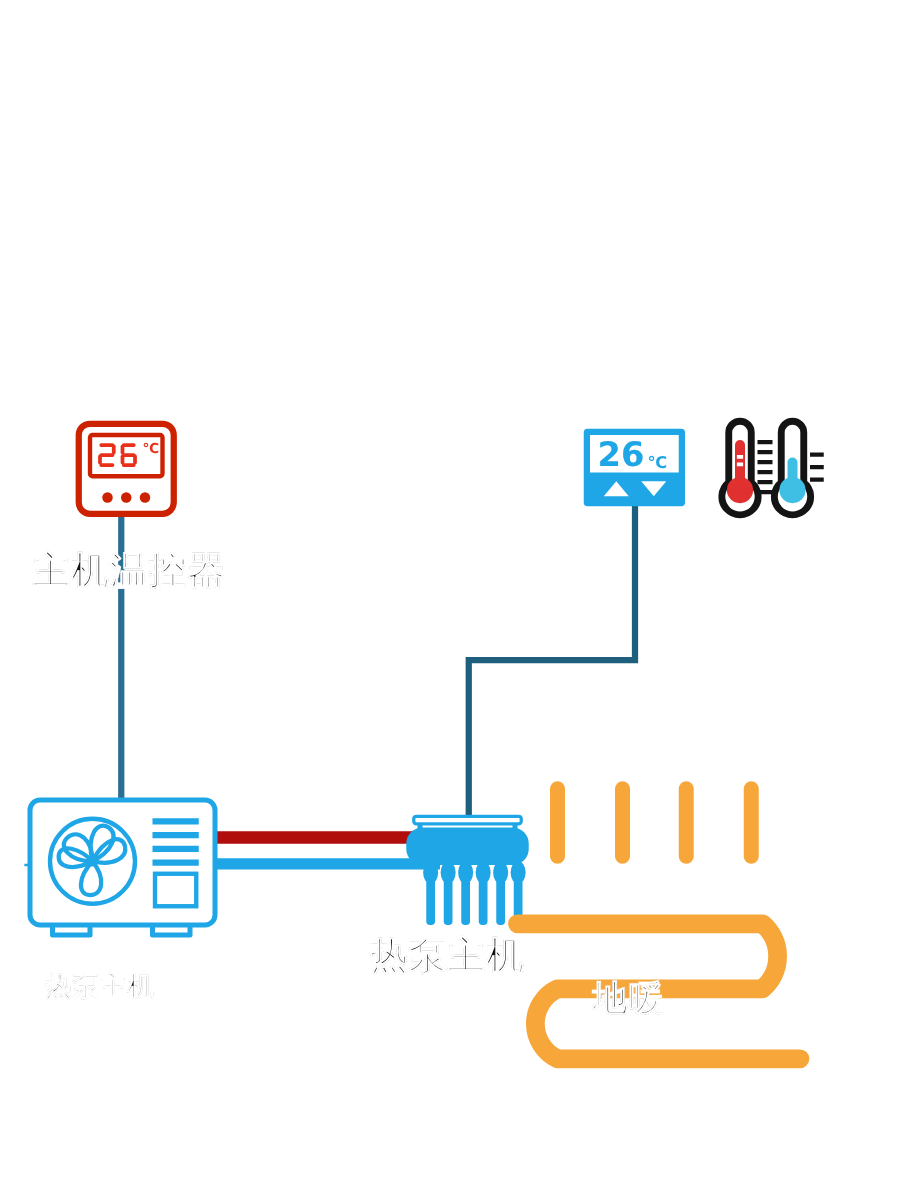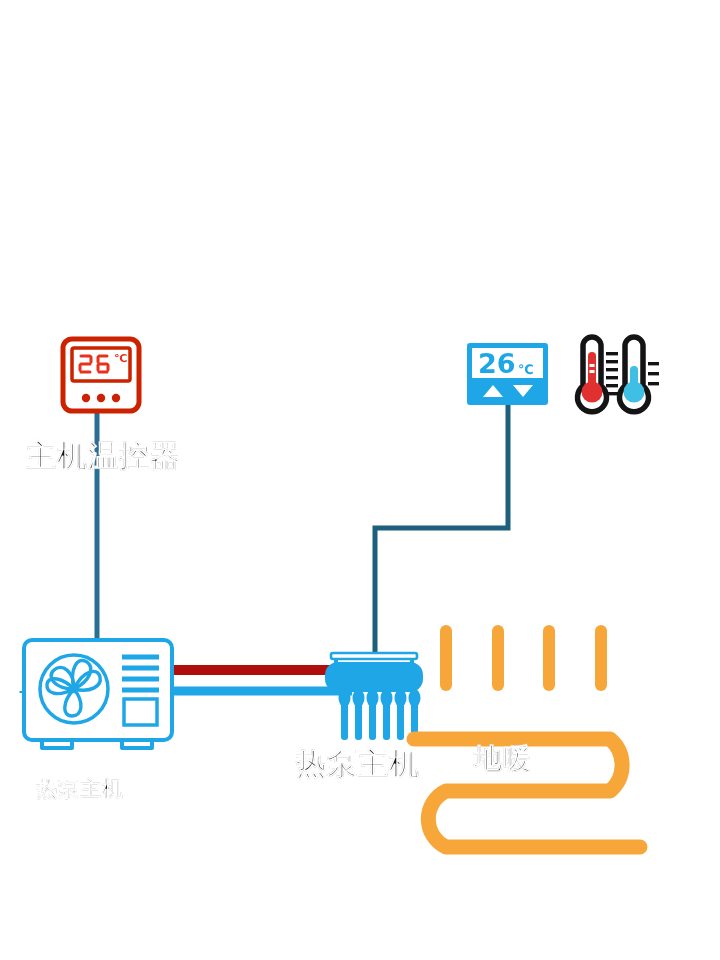--- a/index.html
+++ b/index.html
@@ -27,25 +27,25 @@
   .lbl {
     position: absolute;
     color: #111111;
     font-weight: 700;
     font-family: "DejaVu Sans", "Liberation Sans", sans-serif;
     white-space: nowrap;
     letter-spacing: 1px;
     -webkit-text-stroke: 0.6px #ffffff;
     text-shadow: 0 0 1px #ffffff;
   }
-  #lbl-host-thermostat { left: 26px; top: 436px; font-size: 30px; }
+  #lbl-host-thermostat { left: 26px; top: 436px; font-size: 30px; text-decoration: underline; }
   #lbl-floor-thermostat { left: 432px; top: 436px; font-size: 30px; }
   #lbl-heatpump { left: 36px; top: 775px; font-size: 21px; }
   #lbl-manifold { left: 296px; top: 744px; font-size: 30px; }
-  #lbl-floorheat { left: 474px; top: 740px; font-size: 28px; }
+  #lbl-floorheat { left: 474px; top: 780px; font-size: 28px; }
 </style>
 </head>
 <body>
 
 <div id="stage">
 
   <svg class="layer" viewBox="0 0 720 960" xmlns="http://www.w3.org/2000/svg">
 
     <g>
       <line x1="97" y1="408" x2="97" y2="652" stroke="#2a6f93" stroke-width="5"></line>

